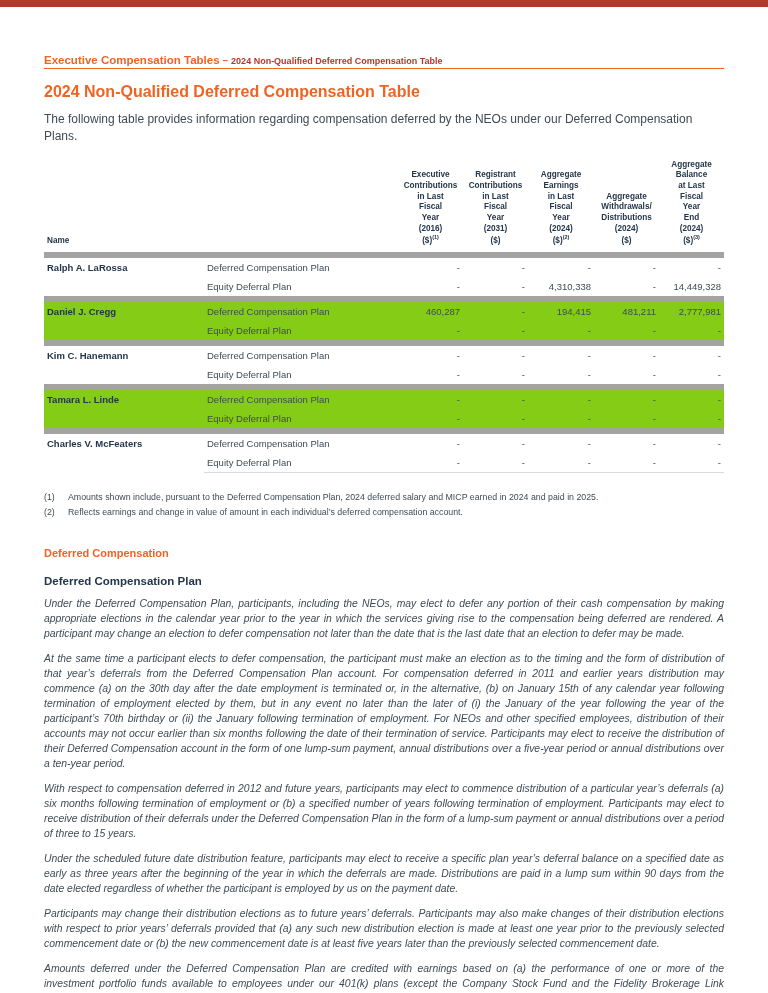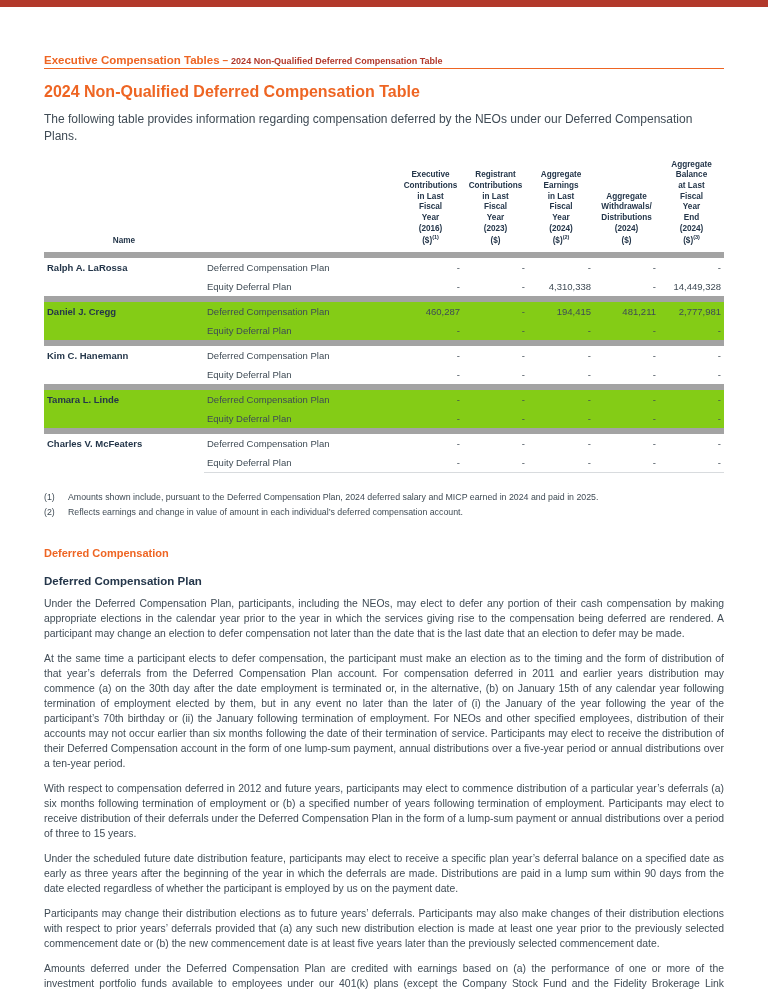--- a/index.html
+++ b/index.html
@@ -47,21 +47,21 @@
   }
   .comp-table th {
     vertical-align: bottom;
     font-size: 8.2px;
     line-height: 1.3;
     color: #24364A;
     font-weight: bold;
     padding: 0 3px 5px 3px;
     border-bottom: 1.5px solid #24364A;
   }
-  .th-name { text-align: center; font-size: 9px; padding-left: 6px; }
+  .th-name { text-align: left; font-size: 9px; padding-left: 6px; }
   .th-num { text-align: center; }
   .th-lines { white-space: pre-line; }
   .comp-table sup { font-size: 5.5px; }
   .comp-table td { font-size: 9.5px; padding: 4px 3px; }
   .name-cell {
     font-weight: bold;
     color: #24364A;
     vertical-align: top;
     text-align: left;
     padding-left: 6px;
@@ -72,21 +72,21 @@
   tbody tr.group-start td { border-top: 6px solid #a3a3a3; }
   tbody tr.last-row td { border-bottom: 1px solid #D8DBDE; }
 
   .footnotes { margin-top: 18px; }
   .footnote { display: flex; font-size: 8.8px; line-height: 1.4; margin-bottom: 3px; }
   .fn-marker { min-width: 24px; }
   .fn-text { flex: 1; }
 
   .section-heading { margin: 26px 0 0 0; color: #EE6523; font-size: 11px; font-weight: bold; }
   .subsection-heading { margin: 16px 0 0 0; color: #24364A; font-size: 11.5px; font-weight: bold; }
-  .body-para { margin: 10px 0 0 0; font-size: 10.4px; line-height: 1.44; text-align: justify; }
+  .body-para { margin: 10px 0 0 0; font-size: 10.4px; line-height: 1.44; text-align: justify; font-style: italic; }
 </style>
 </head>
 <body>
 
 <div class="page">
   <div class="top-bar"></div>
 
   <div class="breadcrumb">
     <span class="bc-section">Executive Compensation Tables</span><span class="bc-sep">–</span><span class="bc-sub">2024 Non-Qualified Deferred Compensation Table</span>
   </div>
@@ -116,21 +116,21 @@
 Year
 (2016)</div>
           <div><span>($)</span><sup>(1)</sup></div>
         </th>
         <th class="th-num">
           <div class="th-lines">Registrant
 Contributions
 in Last
 Fiscal
 Year
-(2023)</div>
+(2031)</div>
           <div><span>($)</span><sup></sup></div>
         </th>
         <th class="th-num">
           <div class="th-lines">Aggregate
 Earnings
 in Last
 Fiscal
 Year
 (2024)</div>
           <div><span>($)</span><sup>(2)</sup></div>

